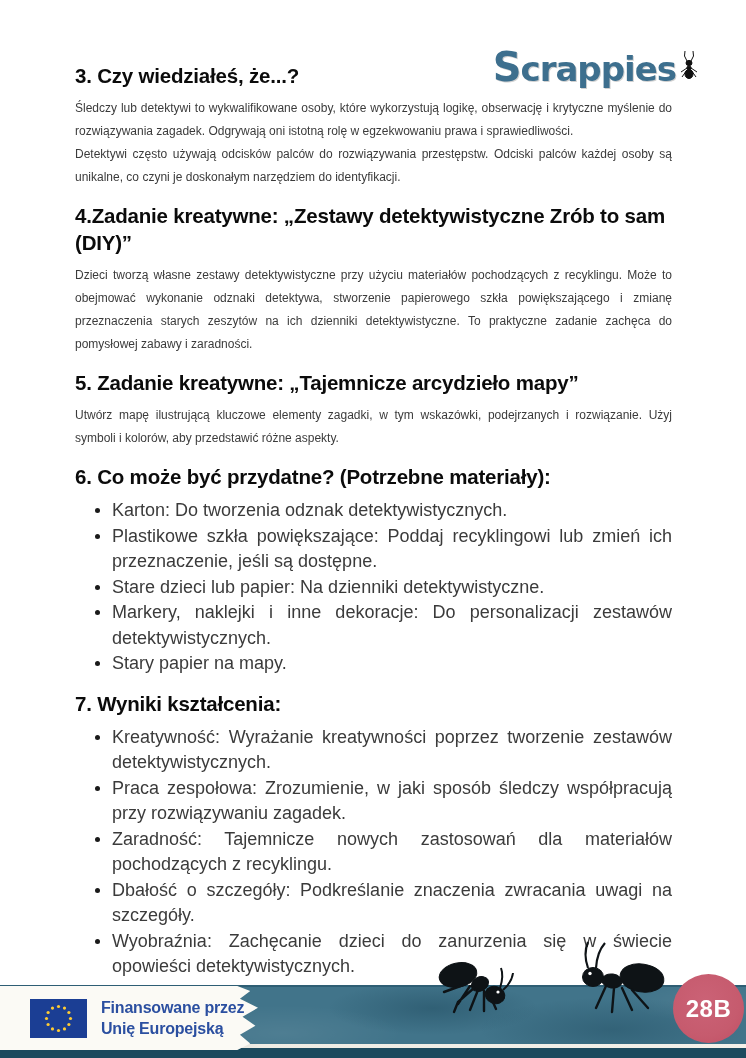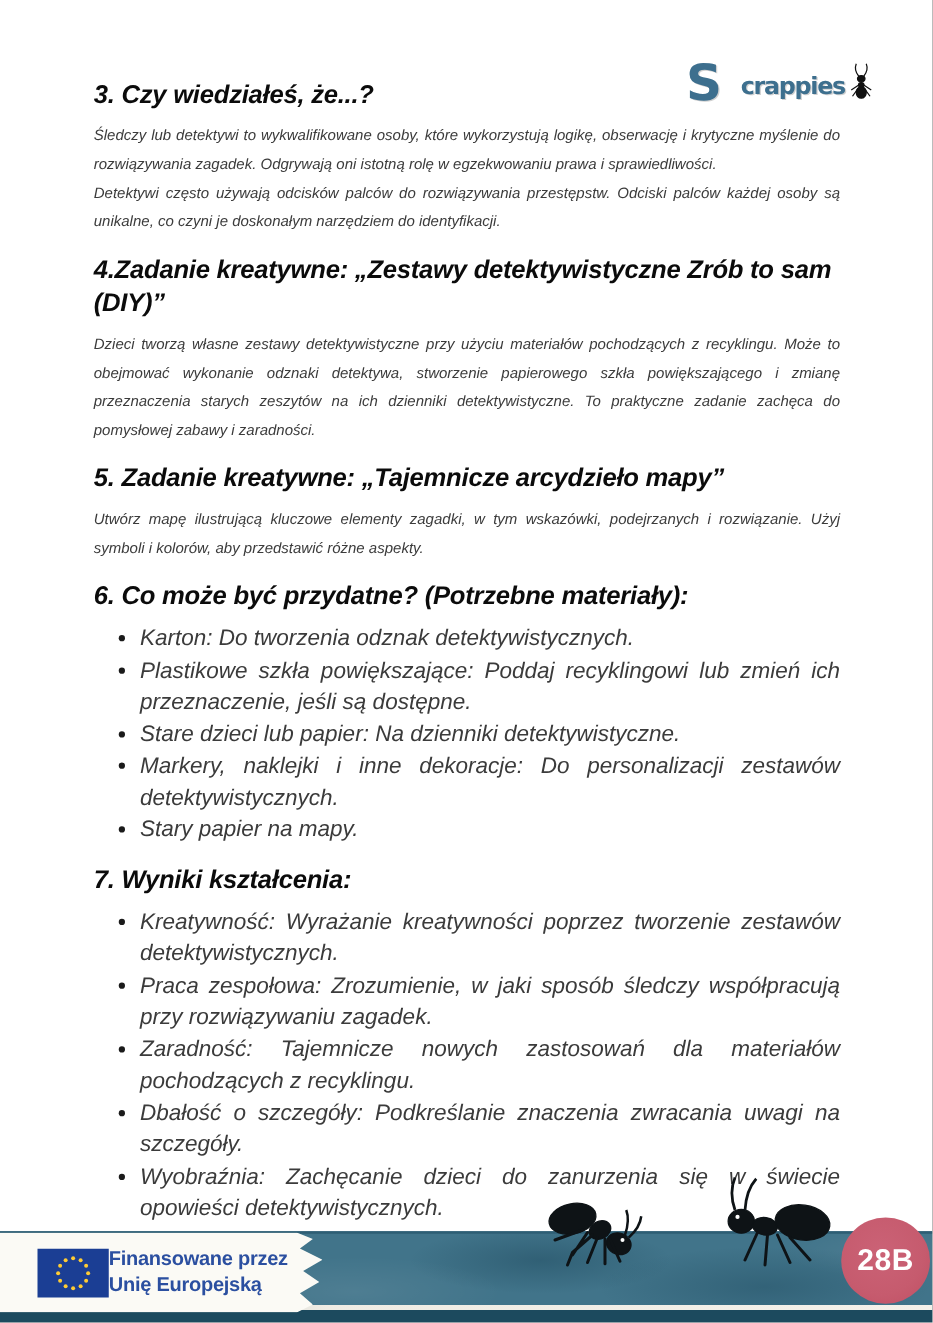--- a/index.html
+++ b/index.html
@@ -23,31 +23,30 @@
     display: flex;
     align-items: flex-end;
     color: #3d6f8e;
     font-family: "DejaVu Sans", sans-serif;
     font-weight: 800;
     letter-spacing: -1px;
     text-shadow: 1px 1px 0 rgba(120,120,120,.35);
     z-index: 3;
   }
   .logo .logo-s { font-size: 40px; line-height: 34px; }
-  .logo .logo-rest { font-size: 19px; line-height: 30px; margin-left: 16px; }
+  .logo .logo-rest { font-size: 34px; line-height: 30px; }
   .logo svg { margin-left: 2px; margin-bottom: 4px; }
 
   
   .content {
     position: absolute;
     left: 75px;
     right: 74px;
     top: 62px;
     z-index: 1;
-    font-style: italic;
   }
   .heading {
     font-family: "Liberation Sans", sans-serif;
     font-weight: 700;
     font-size: 20.5px;
     line-height: 27px;
     letter-spacing: -0.2px;
     color: #0b0b0b;
     margin: 13px 0 8px 0;
   }
@@ -115,21 +114,21 @@
     position: absolute;
     left: 0;
     bottom: 8px;
     width: 258px;
     height: 64px;
     background: #fbfaf5;
     clip-path: polygon(0 0, 92% 0, 97% 8%, 93% 20%, 100% 34%, 94% 48%, 99% 62%, 93% 76%, 97% 90%, 92% 100%, 0 100%);
     display: flex;
     align-items: center;
     padding-left: 30px;
-    gap: 0;
+    gap: 14px;
     z-index: 4;
   }
   .eu-flag {
     width: 57px;
     height: 39px;
     background: #1b3e94;
     position: relative;
     flex: 0 0 auto;
   }
   .eu-text {

